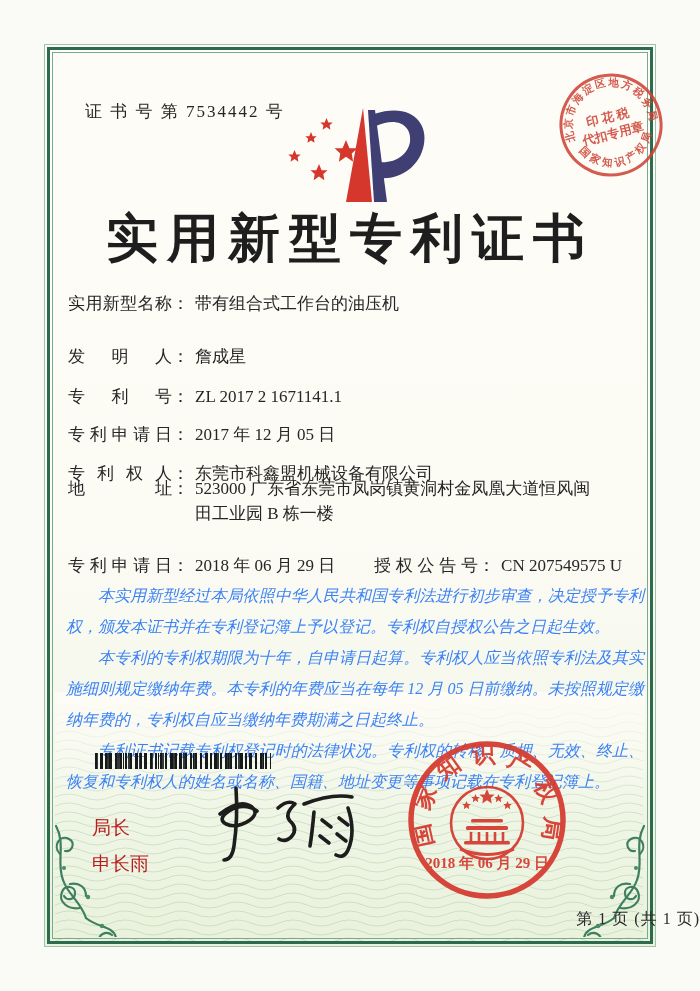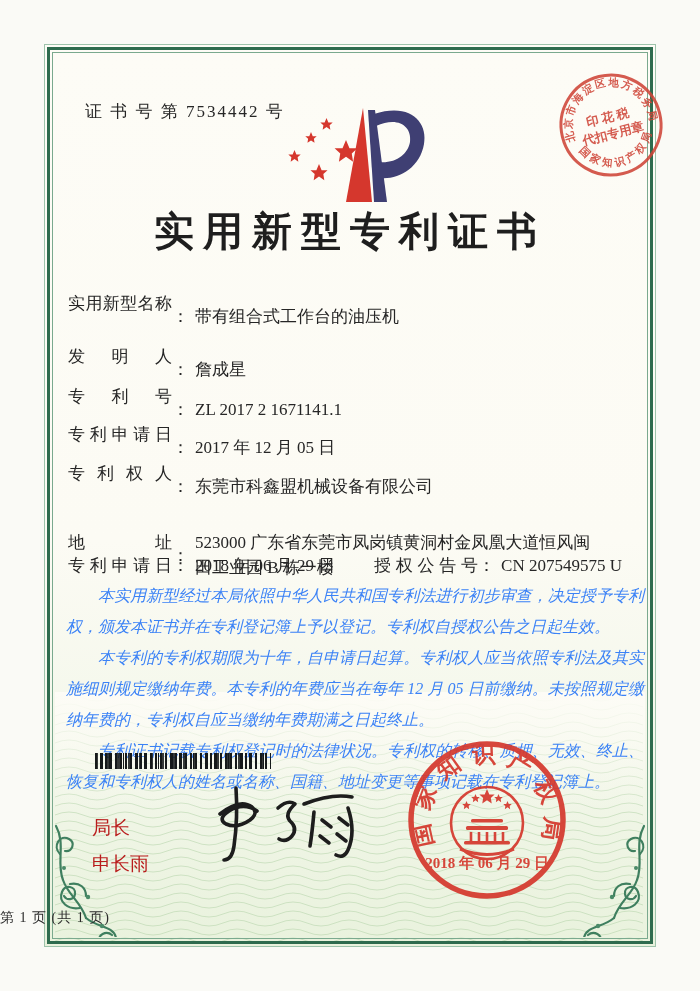--- a/index.html
+++ b/index.html
@@ -9,44 +9,44 @@
   .paper { position:absolute; inset:45px; background:linear-gradient(180deg,#fdfcf6 0%,#fcfbf4 55%,#f3f7ea 78%,#e9f2dd 100%); }
   .frame-outer { position:absolute; inset:44px; border:1px solid #9dc3ab; z-index:4; pointer-events:none; }
   .frame-main  { position:absolute; inset:47px; border:3px solid #2e6b4e; z-index:4; pointer-events:none; }
   .frame-inner { position:absolute; inset:52px; border:1px solid #7aa98e; z-index:4; pointer-events:none; }
   .waves { position:absolute; left:55px; top:692px; width:590px; height:250px; z-index:1; }
   .wave-fade { position:absolute; left:55px; top:692px; width:590px; height:120px; z-index:2;
     background:linear-gradient(180deg,rgba(253,252,246,1) 0%,rgba(253,252,246,0) 100%); }
   .content { position:absolute; inset:0; z-index:5; }
   .cert-no { position:absolute; left:68px; top:100px; font-size:17px; letter-spacing:2px; color:#262626;margin-left:17px; }
   .logo { position:absolute; left:268px; top:98px; width:164px; height:112px; }
-  .title { position:absolute; left:0; top:204px; width:100%; text-align:center; font-size:40px; font-weight:bold;
+  .title { position:absolute; left:0; top:204px; width:100%; text-align:center; font-size:52px; font-weight:bold;
     letter-spacing:9px; color:#1e1e1e; }
-  .frow { position:absolute; left:68px; width:574px; font-size:17px; color:#262626; line-height:25px; display:flex;align-items:center; }
+  .frow { position:absolute; left:68px; width:574px; font-size:17px; color:#262626; line-height:25px; display:flex; }
   .flabel { display:inline-block; width:104px; text-align:justify; overflow:hidden; flex:none; }
   .flabel::after { content:""; display:inline-block; width:100%; height:0; }
   .fcolon { flex:none; }
   .fvalue { margin-left:6px; }
   .addr-val { max-width:400px; }
-  .r1{top:291px}.r2{top:344px}.r3{top:384px}.r4{top:422px}.r5{top:461px}.r6{top:530px}
+  .r1{top:291px}.r2{top:344px}.r3{top:384px}.r4{top:422px}.r5{top:461px}.r6{top:476px}
   .r7{top:553px; justify-content:space-between; padding-right:20px;}
   .pair{display:flex;}
   .paras { position:absolute; left:66px; top:580px; width:578px; font-size:16px; font-style:italic;
     line-height:31px; color:#3b82f6; text-align:justify; }
   .paras p { text-indent:2em; }
   .barcode { position:absolute; left:95px; top:753px; width:176px; height:16px;
     background:repeating-linear-gradient(90deg,#15191a 0 2px,transparent 2px 5px),
                repeating-linear-gradient(90deg,#15191a 0 1px,transparent 1px 7px),
                repeating-linear-gradient(90deg,rgba(20,24,25,.85) 0 3px,transparent 3px 11px); }
   .director { position:absolute; left:92px; top:810px; font-size:19px; color:#b91c1c; line-height:36px; }
   .sig { position:absolute; left:196px; top:780px; width:172px; height:96px; }
   .seal { position:absolute; left:400px; top:735px; width:175px; height:175px; z-index:6; opacity:.93; }
   .tax-stamp { position:absolute; left:536px; top:50px; width:150px; height:150px; z-index:6;
     transform:rotate(-14deg); opacity:.88; }
-  .footer { position:absolute; left:0; top:909px; width:100%; text-align:left; font-size:14px; color:#2a2a2a; letter-spacing:1px; }
+  .footer { position:absolute; left:0; top:909px; width:100%; text-align:right; font-size:16px; color:#2a2a2a; letter-spacing:1px; }
   .orn { position:absolute; z-index:3; }
   .orn-l { left:50px; top:822px; }
   .orn-r { right:50px; top:822px; transform:scaleX(-1); }
   .sealtxt { font-family:"Liberation Serif","DejaVu Serif",serif; font-weight:bold; }
 </style>
 </head>
 <body>
 
 <div class="cert">
 

